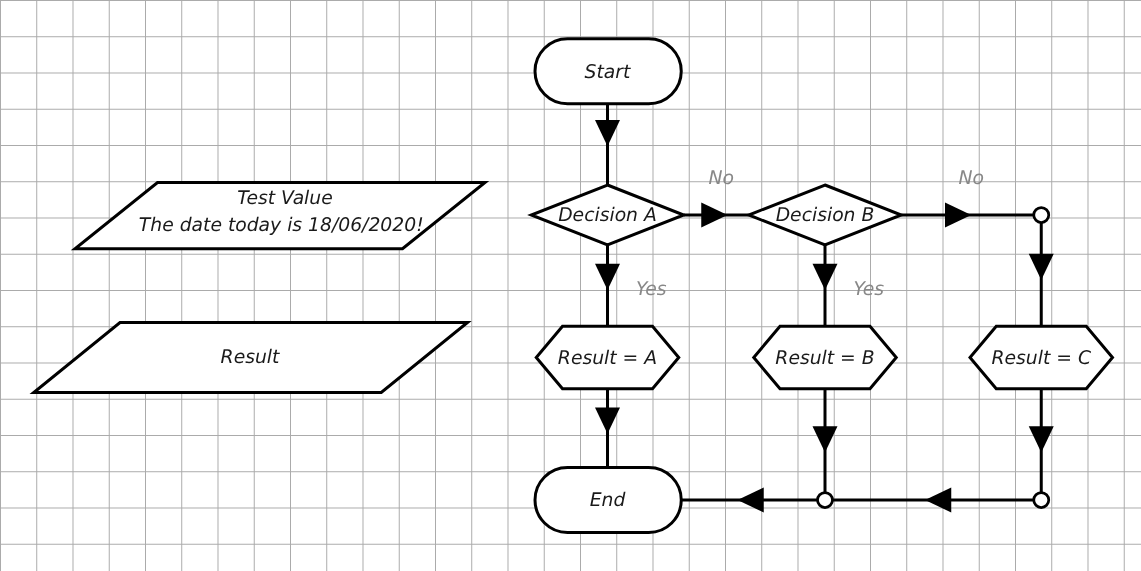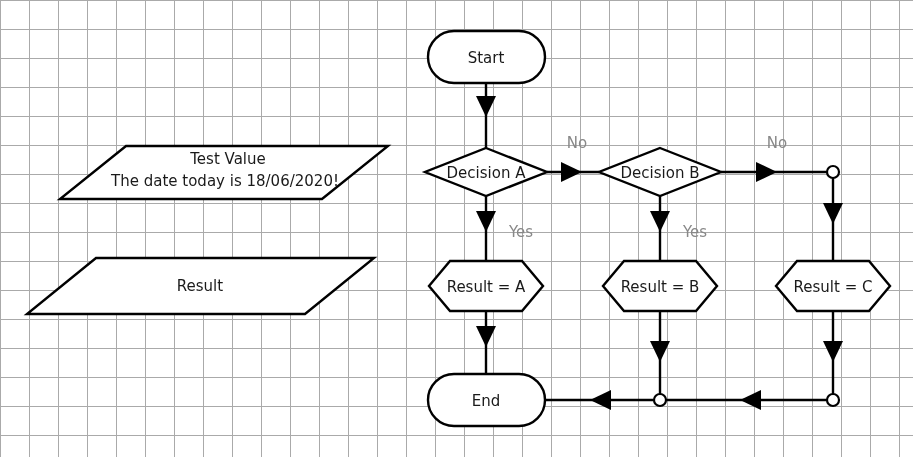--- a/index.html
+++ b/index.html
@@ -12,20 +12,21 @@
     width: 913px;
     height: 457px;
     background-color: #ffffff;
     background-image:
       linear-gradient(to right, #aaaaaa 1px, transparent 1px),
       linear-gradient(to bottom, #aaaaaa 1px, transparent 1px);
     background-size: 29px 29px;
     background-position: 0px 0px;
     overflow: hidden;
     font-family: "DejaVu Sans", "Liberation Sans", sans-serif;
+    font-style: italic;
   }
   #diagram {
     position: absolute;
     left: 0;
     top: 0;
     width: 913px;
     height: 457px;
   }
   .node-text {
     font-family: "DejaVu Sans", "Liberation Sans", sans-serif;

